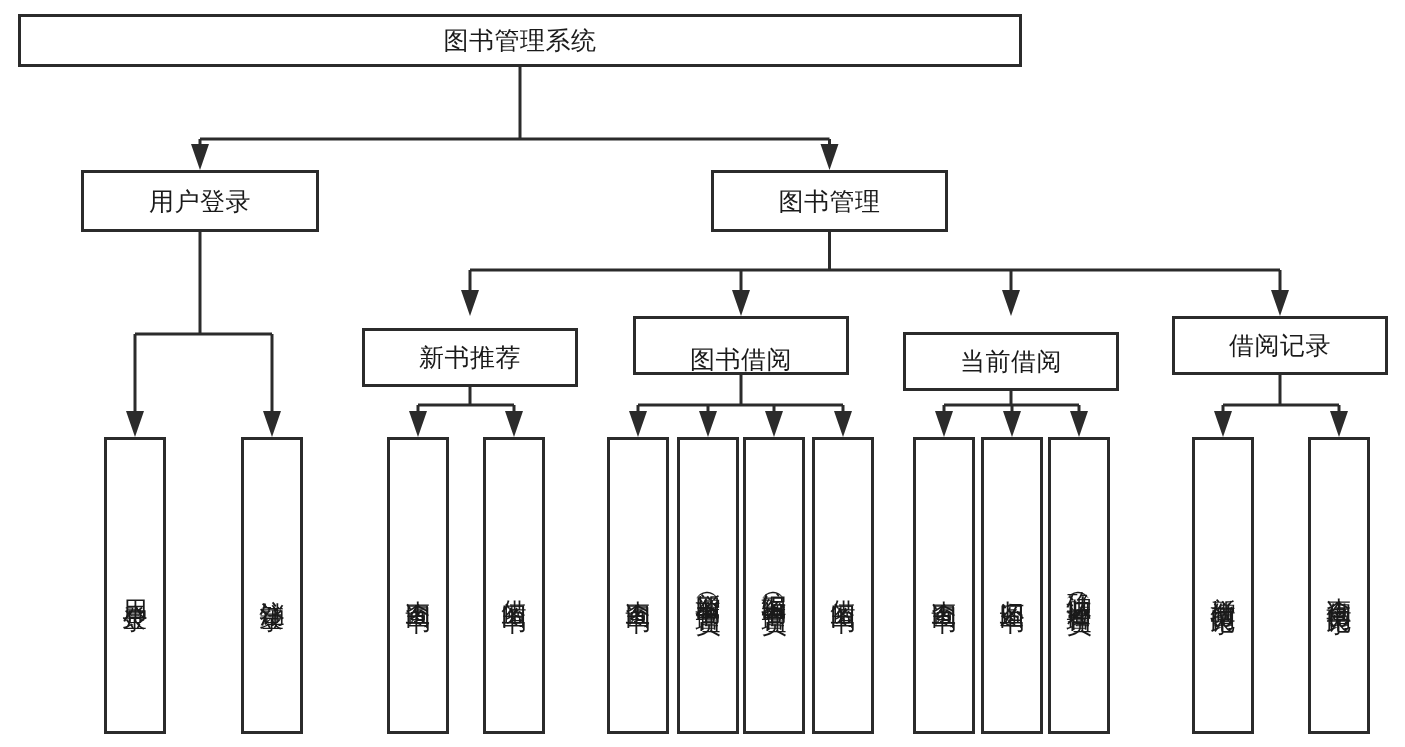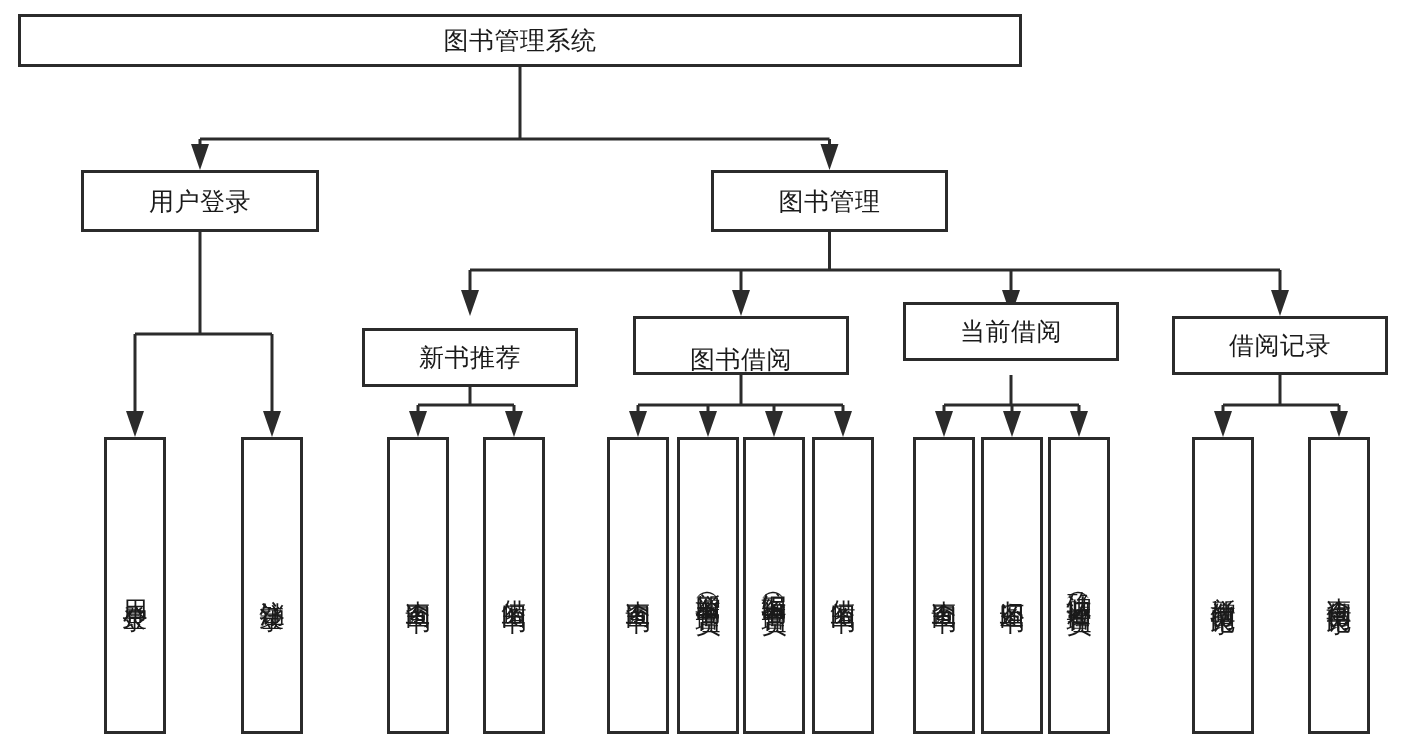--- a/index.html
+++ b/index.html
@@ -133,21 +133,21 @@
       </div>
       <div class="node-box horizontal" style="left: 711px; top: 170px; width: 237px; height: 62px;">
         <span class="node-label">图书管理</span>
       </div>
       <div class="node-box horizontal" style="left: 362px; top: 328px; width: 216px; height: 59px;">
         <span class="node-label">新书推荐</span>
       </div>
       <div class="node-box horizontal" style="left: 633px; top: 316px; width: 216px; height: 59px; align-items: flex-end;">
         <span class="node-label">图书借阅</span>
       </div>
-      <div class="node-box horizontal" style="left: 903px; top: 302px; width: 216px; height: 59px;">
+      <div class="node-box horizontal" style="left: 903px; top: 332px; width: 216px; height: 59px;">
         <span class="node-label">当前借阅</span>
       </div>
       <div class="node-box horizontal" style="left: 1172px; top: 316px; width: 216px; height: 59px;">
         <span class="node-label">借阅记录</span>
       </div>
       <div class="node-box vertical" style="left: 104px; top: 437px; width: 62px; height: 297px;">
         <span class="node-label">用户登录</span>
       </div>
       <div class="node-box vertical" style="left: 241px; top: 437px; width: 62px; height: 297px;">
         <span class="node-label">注销登录</span>

